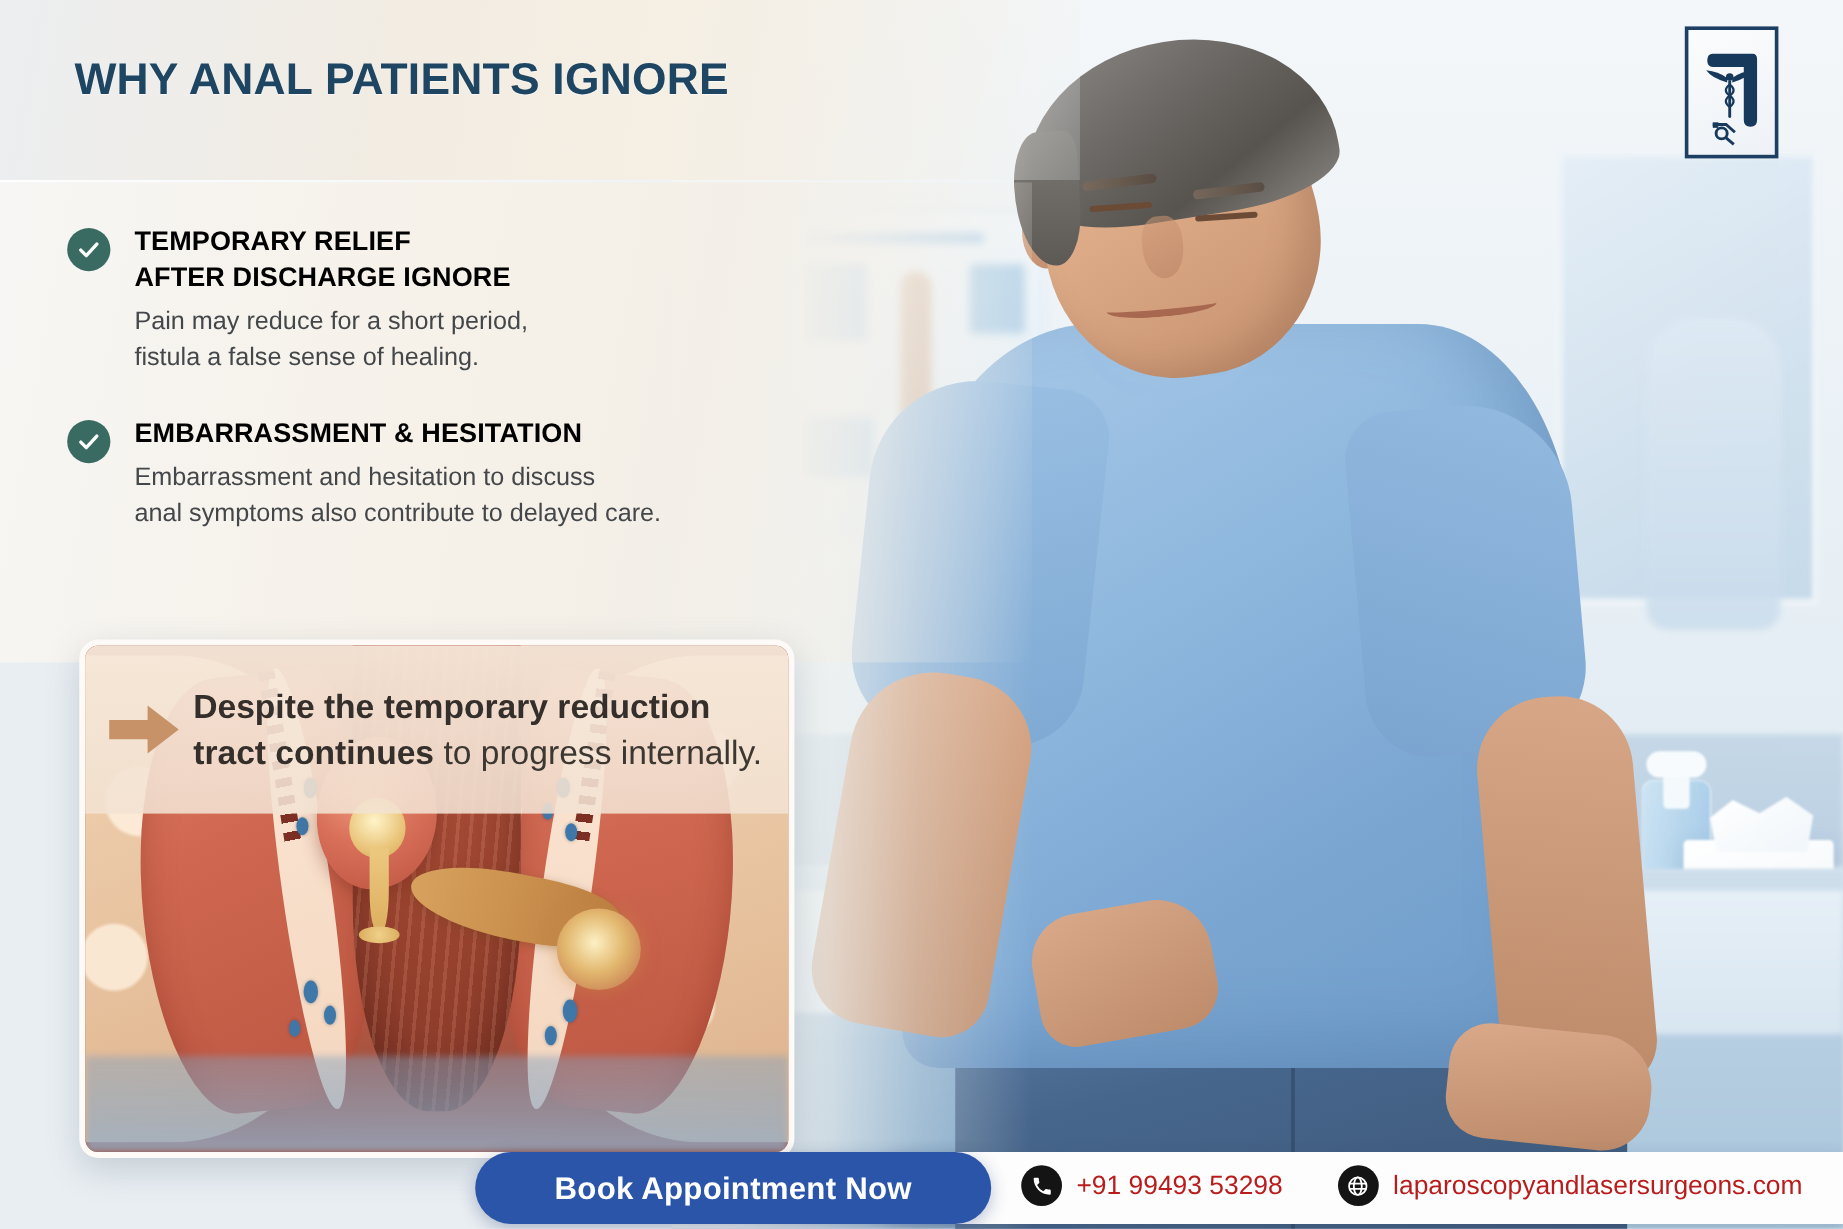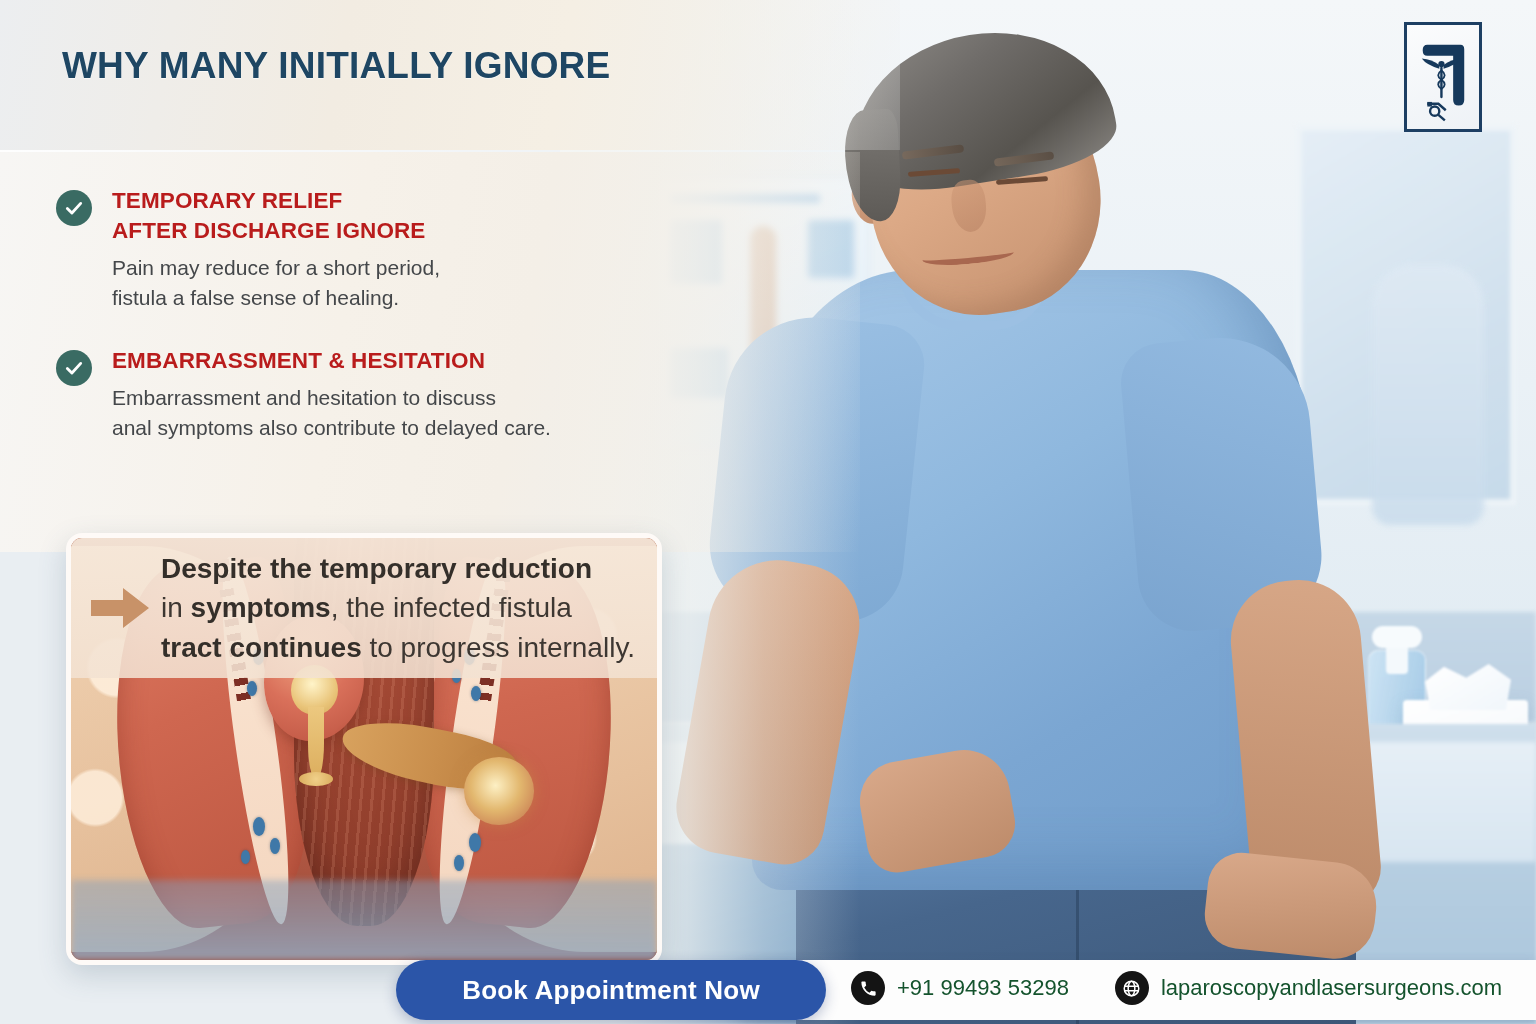--- a/index.html
+++ b/index.html
@@ -263,21 +263,21 @@
 
   .bullets{ position:absolute; left:56px; top:186px; width:630px; }
   .bullet{ position:relative; padding-left:56px; margin-bottom:34px; }
   .check{
     position:absolute; left:0; top:4px; width:36px; height:36px;
     border-radius:50%; background:#3a6b63;
     display:flex; align-items:center; justify-content:center;
   }
   .check svg{ width:20px; height:20px; }
   .b-head{
-    font-size:22.5px; font-weight:bold; color:#b91c1c;
+    font-size:22.5px; font-weight:bold; color:#000000;
     line-height:1.33; letter-spacing:.1px; white-space:nowrap;
   }
   .b-body{
     margin-top:7px;
     font-size:21px; color:#44474a; line-height:1.42;
     white-space:nowrap;
   }
 
   
   .illus-card{
@@ -413,21 +413,21 @@
   .book-btn{
     position:absolute; left:0; top:0; width:430px; height:60px;
     background:#2b55a8; border-radius:30px;
     display:flex; align-items:center; justify-content:center;
     color:#ffffff; font-size:26px; font-weight:bold; letter-spacing:.2px;
     box-shadow:0 4px 14px rgba(25,50,110,.3);
   }
   .contact{
     position:absolute; left:455px; top:0; height:56px;
     display:flex; align-items:center; gap:12px;
-    font-size:22px; color:#14532d;
+    font-size:22px; color:#b91c1c;
   }
   .cicon{
     width:34px; height:34px; border-radius:50%; background:#141414;
     display:flex; align-items:center; justify-content:center; flex:0 0 auto;
   }
   .cicon svg{ width:19px; height:19px; }
   .c-sep{ width:22px; }
 
   
   .logo{
@@ -494,21 +494,21 @@
 
     <div class="photo-fade"></div>
   </div>
 
   <div class="left-panel">
     <div class="header-band"></div>
     <div class="body-band"></div>
     <div class="header-rule"></div>
 
     <div class="title">
-      <div>WHY MANY INITIALLY IGNORE</div>
+      <div>WHY ANAL PATIENTS IGNORE</div>
     </div>
 
     <div class="bullets">
 
       <div class="bullet">
         <span class="check">
           <svg viewBox="0 0 24 24" fill="none" stroke="#ffffff" stroke-width="3.4" stroke-linecap="round" stroke-linejoin="round">
             <path d="M4 12.5 L9.5 18 L20 6.5"></path>
           </svg>
         </span>
@@ -575,23 +575,20 @@
       </div>
 
       <div class="callout">
         <span class="arrow">
           <svg viewBox="0 0 62 46">
             <path d="M2 15 H34 V3 L60 23 L34 43 V31 H2 Z" fill="#c89268"></path>
           </svg>
         </span>
         <div class="callout-text">
           <div><b>Despite the temporary reduction</b></div>
-          <div>
-            <span>in </span><b>symptoms</b><span>, the infected fistula</span>
-          </div>
           <div>
             <b>tract continues</b><span> to progress internally.</span>
           </div>
         </div>
       </div>
     </div>
   </div>
 
   <div class="bottom-bar">
     <div class="white-pill"></div>

